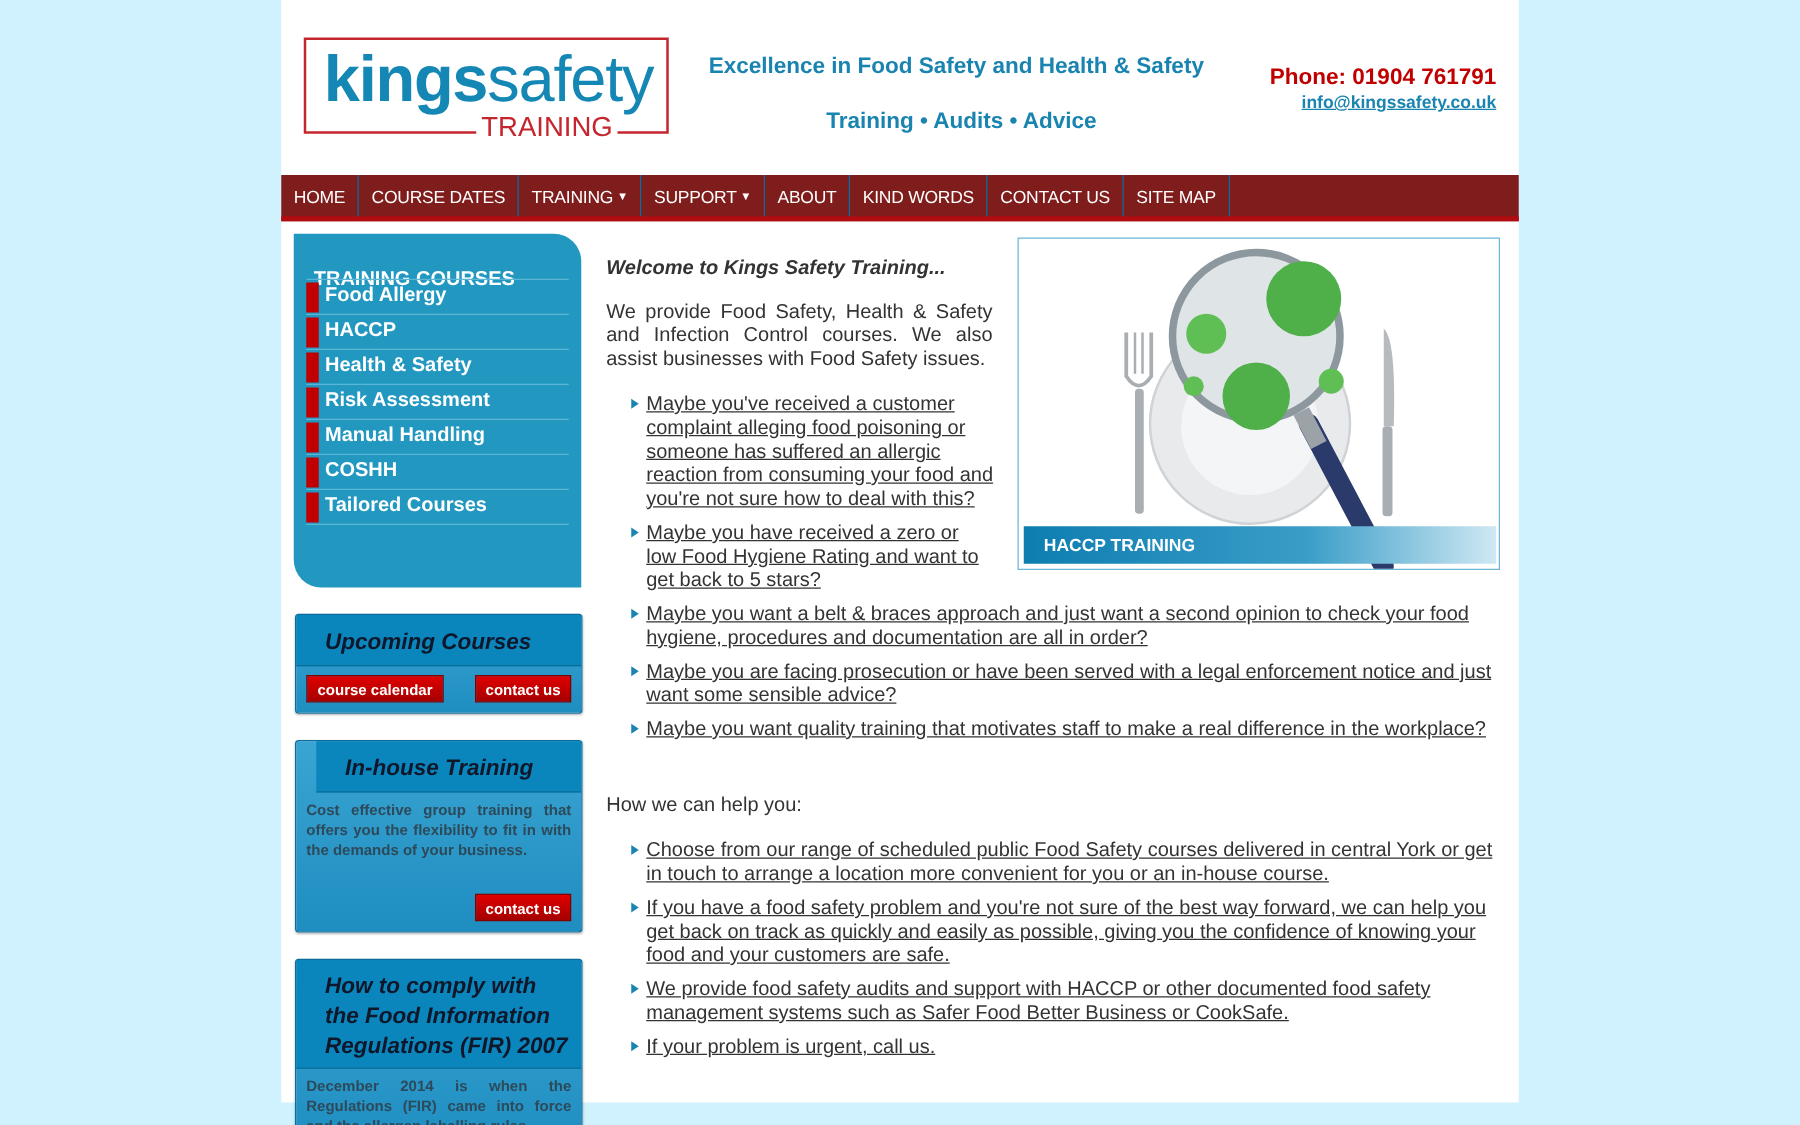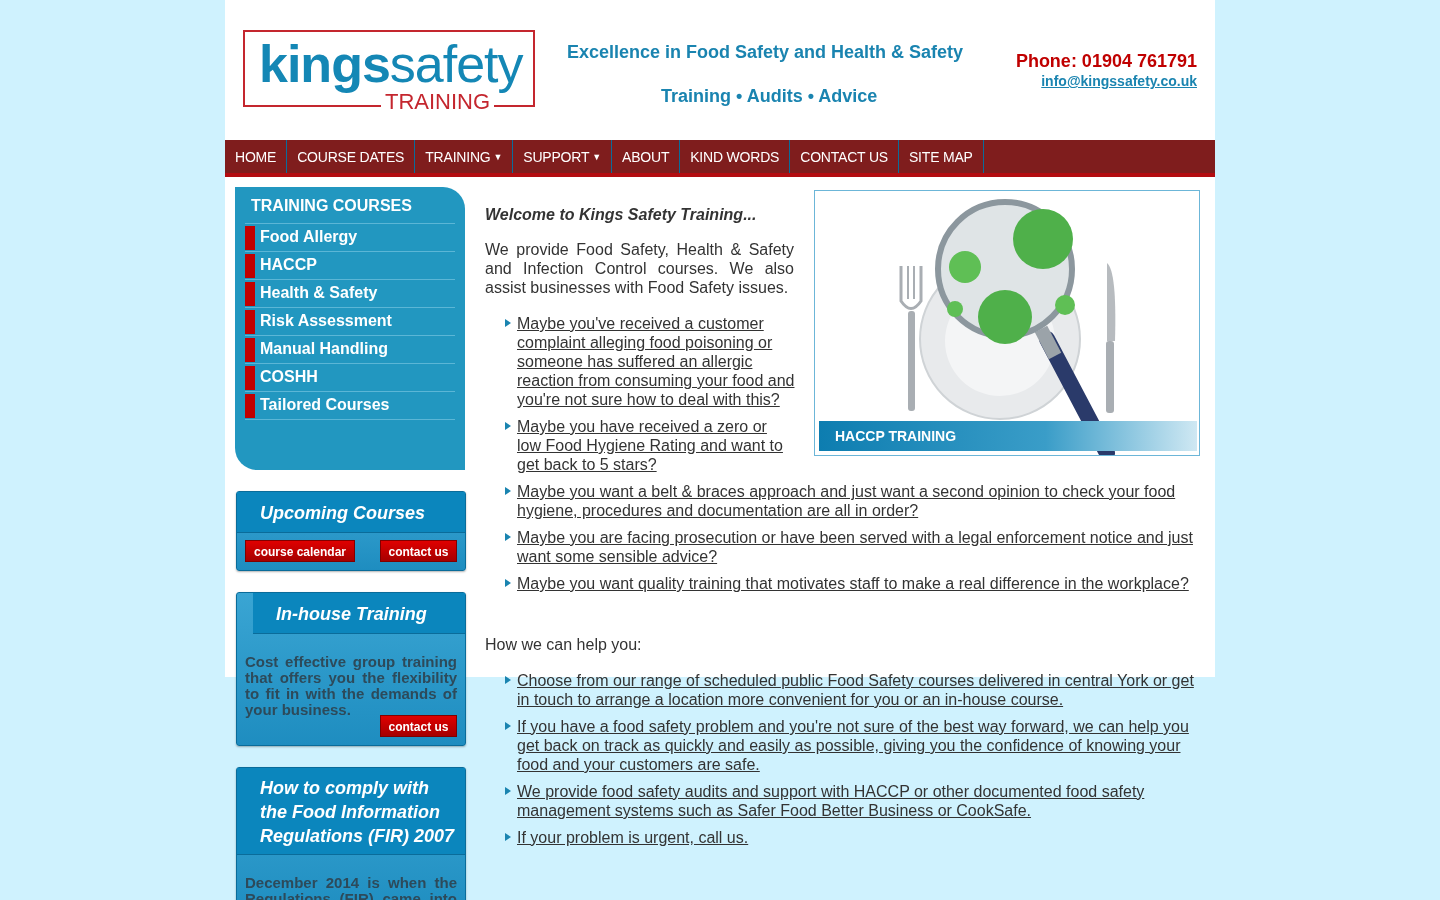--- a/index.html
+++ b/index.html
@@ -2,21 +2,21 @@
 <html><head>
 <meta charset="utf-8">
 <style>
   html, body { margin:0; padding:0; }
   body {
     background:#cff2fe;
     font-family:"Liberation Sans", sans-serif;
     width:1440px; height:900px; overflow:hidden;
   }
   .page {
-    position:absolute; left:225px; top:0; width:990px; height:677px;
+    position:absolute; left:225px; top:0; width:990px; height:882px;
     background:#ffffff;
   }
   
   .logo {
     position:absolute; left:18px; top:30px; width:292px; height:77px;
     border:2px solid #c4262e; box-sizing:border-box; background:#fff;
   }
   .logo-main {
     position:absolute; left:14px; top:6px; font-size:52px; line-height:52px;
     color:#1487b5; letter-spacing:-1px;
@@ -50,48 +50,48 @@
     border-right:1px solid #0a6c9a; white-space:nowrap; cursor:pointer;
     letter-spacing:-0.2px;
   }
   .nav-item .caret { font-size:9px; margin-left:3px; vertical-align:2px; }
   
   .courses {
     position:absolute; left:10px; top:187px; width:230px; height:283px;
     background:#2297c0; border-radius:0 22px 0 22px;
   }
   .courses-title {
-    position:absolute; left:16px; top:10px; color:#fff; font-size:16px; font-weight:bold;
+    position:absolute; left:16px; top:28px; color:#fff; font-size:16px; font-weight:bold;
   }
   .course-list { position:absolute; left:10px; top:36px; width:210px; }
   .course-item {
     height:27px; border-bottom:1px solid #5bb6d6; position:relative; cursor:pointer;
   }
   .course-item:first-child { border-top:1px solid #5bb6d6; }
   .course-item .bar { position:absolute; left:0; top:2px; width:10px; height:24px; background:#c00000; }
   .course-item .lbl { position:absolute; left:15px; top:4px; color:#fff; font-size:16px; font-weight:bold; }
 
   .box {
     position:absolute; left:11px; width:228px;
     background:linear-gradient(#3aa5d3, #1e8dc0);
     border:1px solid #0a6c9a; border-radius:3px;
     box-shadow:0 1px 2px rgba(0,0,0,0.3);
   }
   .box-head {
-    background:#0b86bd; border-bottom:1px solid #0a6c9a; color:#ffffff;
+    background:#0b86bd; border-bottom:1px solid #0a6c9a; color:#0f172a;
     font-size:18px; font-weight:bold; font-style:italic; padding:0 0 0 23px;
   }
   .btn-red {
     position:absolute; background:linear-gradient(#e00000,#a50000); color:#fff;
     font-size:12px; font-weight:bold; height:22px; line-height:22px; text-align:center;
     border:1px solid #800000; box-sizing:border-box; cursor:pointer;
   }
   .box-text {
-    color:#2d4a5a; font-size:15px; font-weight:bold; text-align:justify; line-height:16px;
-    padding:20px 8px 0 8px;
+    color:#2d4a5a; font-size:12px; font-weight:bold; text-align:justify; line-height:16px;
+    padding:6px 8px 0 8px;
   }
   
   .main { position:absolute; left:260px; top:0; width:725px; color:#333; font-size:16px; }
   .welcome { position:absolute; left:0; top:206px; font-style:italic; font-weight:bold; font-size:16px; color:#333; }
   .intro { position:absolute; left:0; top:240px; width:309px; text-align:justify; line-height:19px; }
   .bullets { position:absolute; left:20px; margin:0; padding:0; list-style:none;text-decoration:underline; }
   .bullets li { position:relative; padding-left:12px; line-height:19px; margin-bottom:8px; }
   .bullets li .arr {
     position:absolute; left:0; top:5px; width:0; height:0;
     border-top:4px solid transparent; border-bottom:4px solid transparent; border-left:6px solid #1a84b0;

